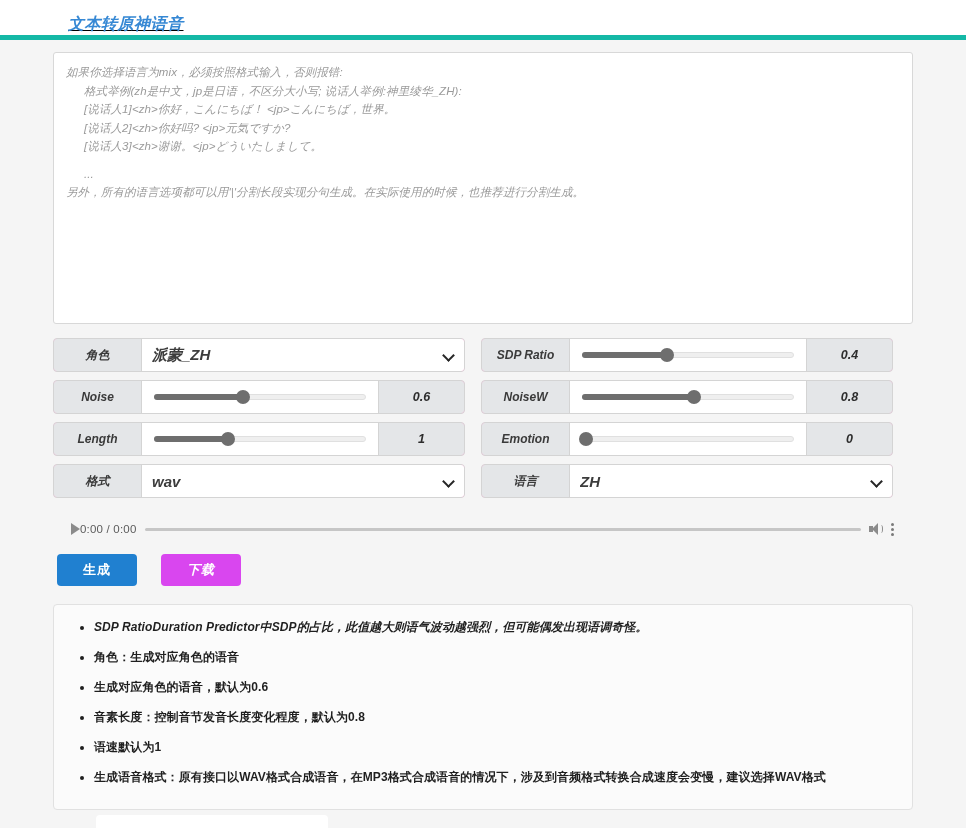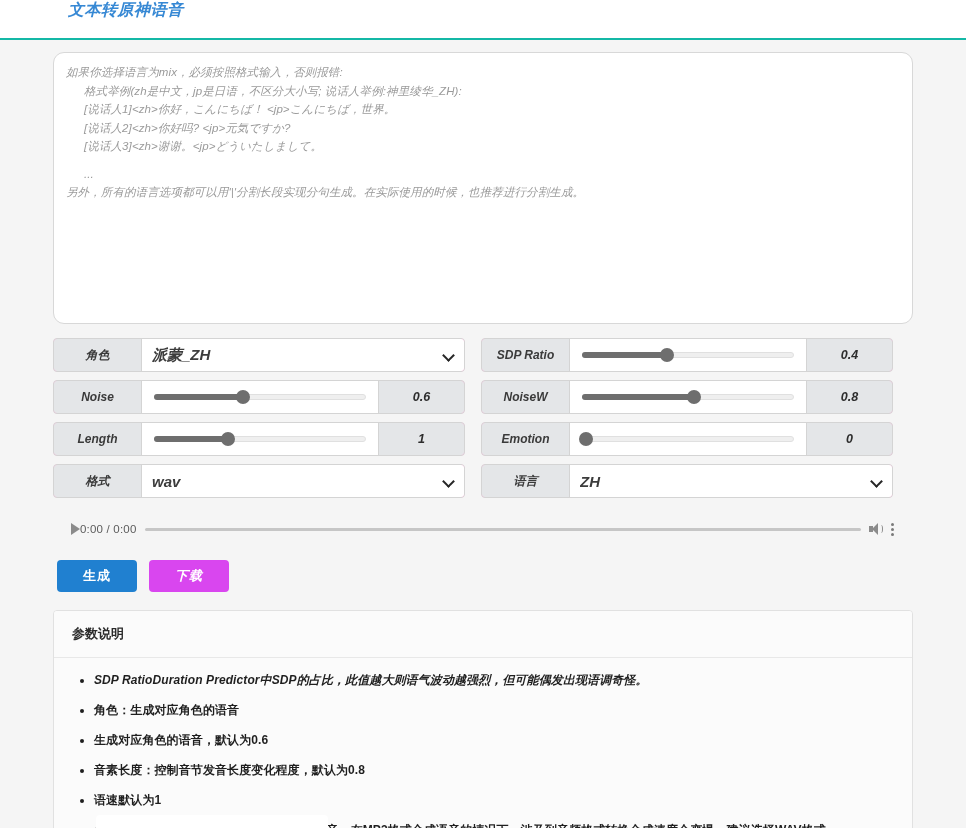--- a/index.html
+++ b/index.html
@@ -10,23 +10,24 @@
     overflow: hidden;
     background: #f5f5f5;
     font-family: "Liberation Sans", "DejaVu Sans", sans-serif;
   }
 
   
   .navbar {
     background: #ffffff;
     height: 40px;
     display: flex;
-    align-items: flex-start;
+    align-items: flex-end;
     padding: 0 0 0 68px;
-    border-bottom: 2px solid #14b8a6;
+    border-bottom: 5px solid #14b8a6;
+    text-decoration: underline;
   }
   .navbar-brand {
     color: #3688d4;
     font-size: 16px;
     font-weight: bold;
     letter-spacing: 0.5px;
     font-style: italic;
   }
 
   
@@ -42,21 +43,21 @@
     margin: 0 auto;
     padding-top: 12px;
   }
 
   
   .textarea-box {
     width: 100%;
     height: 272px;
     background: #ffffff;
     border: 1px solid #d8d8d8;
-    border-radius: 11px;
+    border-radius: 3px;
     padding: 10px 12px;
     overflow: hidden;
   }
   .ta-line {
     color: #9a9a9a;
     font-size: 11.5px;
     line-height: 18.5px;
     font-style: italic;
     white-space: pre;
     letter-spacing: 0.1px;
@@ -246,23 +247,23 @@
   }
   .kebab i {
     width: 3px; height: 3px;
     border-radius: 50%;
     background: #7a7a7a;
     display: block;
   }
 
   
   .btn-row {
-    margin-top: 14px;
-    display: flex;
-    gap: 12px;
+    margin-top: 8px;
+    display: flex;
+    gap: 24px;
     padding-left: 4px;
   }
   .btn {
     border: none;
     border-radius: 4px;
     color: #ffffff;
     font-size: 13px;
     font-weight: bold;
     padding: 0 26px;
     height: 32px;
@@ -444,21 +445,20 @@
           <i></i>
       </span>
     </div>
 
     <div class="btn-row">
       <button class="btn btn-primary">生成</button>
       <button class="btn btn-success">下载</button>
     </div>
 
     <div class="card">
-      <div class="card-header">参数说明</div>
       <div class="card-body">
         <ul id="params-list">
             <li class="italic">SDP RatioDuration Predictor中SDP的占比，此值越大则语气波动越强烈，但可能偶发出现语调奇怪。</li>
             <li>角色：生成对应角色的语音</li>
             <li>生成对应角色的语音，默认为0.6</li>
             <li>音素长度：控制音节发音长度变化程度，默认为0.8</li>
             <li>语速默认为1</li>
             <li>生成语音格式：原有接口以WAV格式合成语音，在MP3格式合成语音的情况下，涉及到音频格式转换合成速度会变慢，建议选择WAV格式</li>
           </ul>
       </div>

